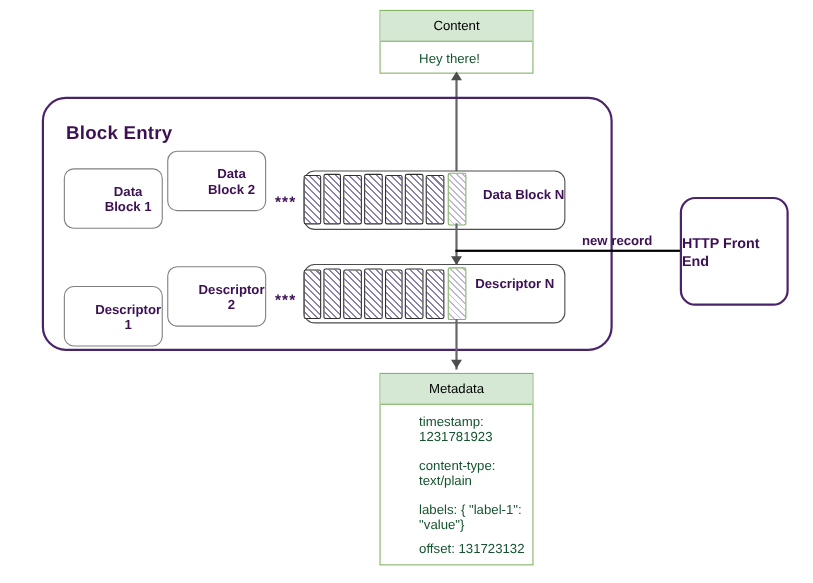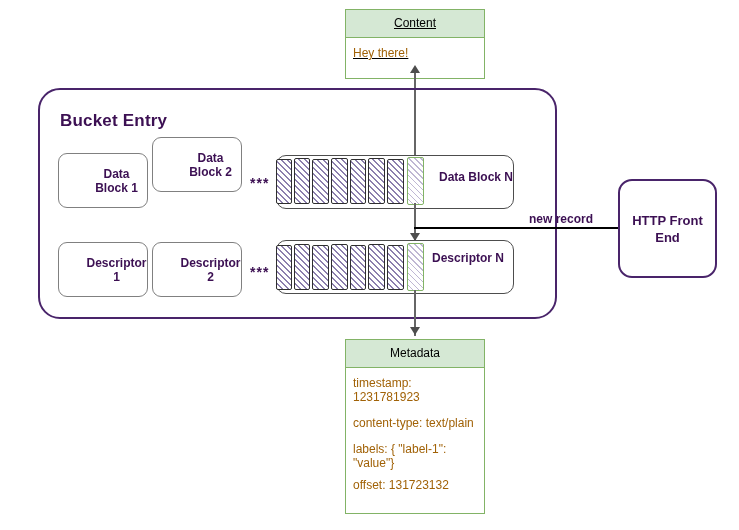--- a/index.html
+++ b/index.html
@@ -27,21 +27,22 @@
     border-bottom: 1px solid #82b366;
     text-align: center;
     font-size: 12px;
     color: #000000;
     line-height: 26px;
     height: 27px;
   }
   .gbox-body {
     padding: 8px 7px 6px 7px;
     font-size: 12px;
-    color: #a16207;
+    color: #14532d;
+    margin-left: 28px;
   }
   .gbox-body .row { margin-bottom: 12px; line-height: 14px; }
   .gbox-body .row:last-child { margin-bottom: 0; }
 
   
   #bucket-entry {
     left: 38px; top: 88px; width: 519px; height: 231px;
     border: 2px solid #49246a;
     border-radius: 22px;
     background: transparent;
@@ -110,21 +111,20 @@
     left: 618px; top: 179px; width: 99px; height: 99px;
     border: 2px solid #49246a;
     border-radius: 14px;
     background: #ffffff;
     color: #3c1053;
     font-size: 13px;
     font-weight: bold;
     display: flex;
     align-items: center;
     justify-content: center;
-    text-align: center;
     line-height: 17px;
   }
 
   
   .vline { background: #666666; width: 1.6px; }
   .hline-dark { background: #000000; height: 1.6px; }
 
   .arrow-up, .arrow-down {
     width: 0; height: 0;
     border-left: 5px solid transparent;
@@ -137,30 +137,30 @@
   #new-record-label {
     color: #3c1053;
     font-size: 12px;
     font-weight: bold;
     white-space: nowrap;
   }
 </style>
 </head>
 <body>
 
-<div class="abs gbox" id="content-box" style="left:345px; top:9px; width:140px; height:70px;text-decoration:underline;">
+<div class="abs gbox" id="content-box" style="left:345px; top:9px; width:140px; height:58px;">
   <div class="gbox-head">Content</div>
   <div class="gbox-body">Hey there!</div>
 </div>
 
 <div class="abs vline" style="left:414px; top:72px; width:1.6px; height:122px;"></div>
 <div class="abs arrow-up" style="left:410px; top:65px;"></div>
 
 <div class="abs" id="bucket-entry"></div>
-<div class="abs" id="bucket-title">Bucket Entry</div>
+<div class="abs" id="bucket-title">Block Entry</div>
 
 <div class="abs blk" style="left:58px; top:153px; width:90px; height:55px;">
   <span>Data Block 1</span>
 </div>
 <div class="abs blk" style="left:152px; top:137px; width:90px; height:55px;">
   <span>Data Block 2</span>
 </div>
 <div class="abs ellipsis" style="left:250px; top:175px;">***</div>
 
 <div class="abs nbox" style="left:276px; top:155px; width:238px; height:54px;"></div>
@@ -168,21 +168,21 @@
 
 <div class="abs hblock" style="left:276px; top:159px; width:16px; height:45px;"></div>
 <div class="abs hblock" style="left:294px; top:158px; width:16px; height:46px;"></div>
 <div class="abs hblock" style="left:312px; top:159px; width:17px; height:45px;"></div>
 <div class="abs hblock" style="left:331px; top:158px; width:17px; height:46px;"></div>
 <div class="abs hblock" style="left:350px; top:159px; width:16px; height:45px;"></div>
 <div class="abs hblock" style="left:368px; top:158px; width:17px; height:46px;"></div>
 <div class="abs hblock" style="left:387px; top:159px; width:17px; height:45px;"></div>
 <div class="abs hblock green" style="left:407px; top:157px; width:17px; height:48px;"></div>
 
-<div class="abs blk" style="left:58px; top:242px; width:90px; height:55px;">
+<div class="abs blk" style="left:58px; top:260px; width:90px; height:55px;">
   <span>Descriptor 1</span>
 </div>
 <div class="abs blk" style="left:152px; top:242px; width:90px; height:55px;">
   <span>Descriptor 2</span>
 </div>
 <div class="abs ellipsis" style="left:250px; top:264px;">***</div>
 
 <div class="abs nbox" style="left:276px; top:240px; width:238px; height:54px;"></div>
 <div class="abs nlabel" style="left:424px; top:251px; width:88px;">Descriptor N</div>
 

